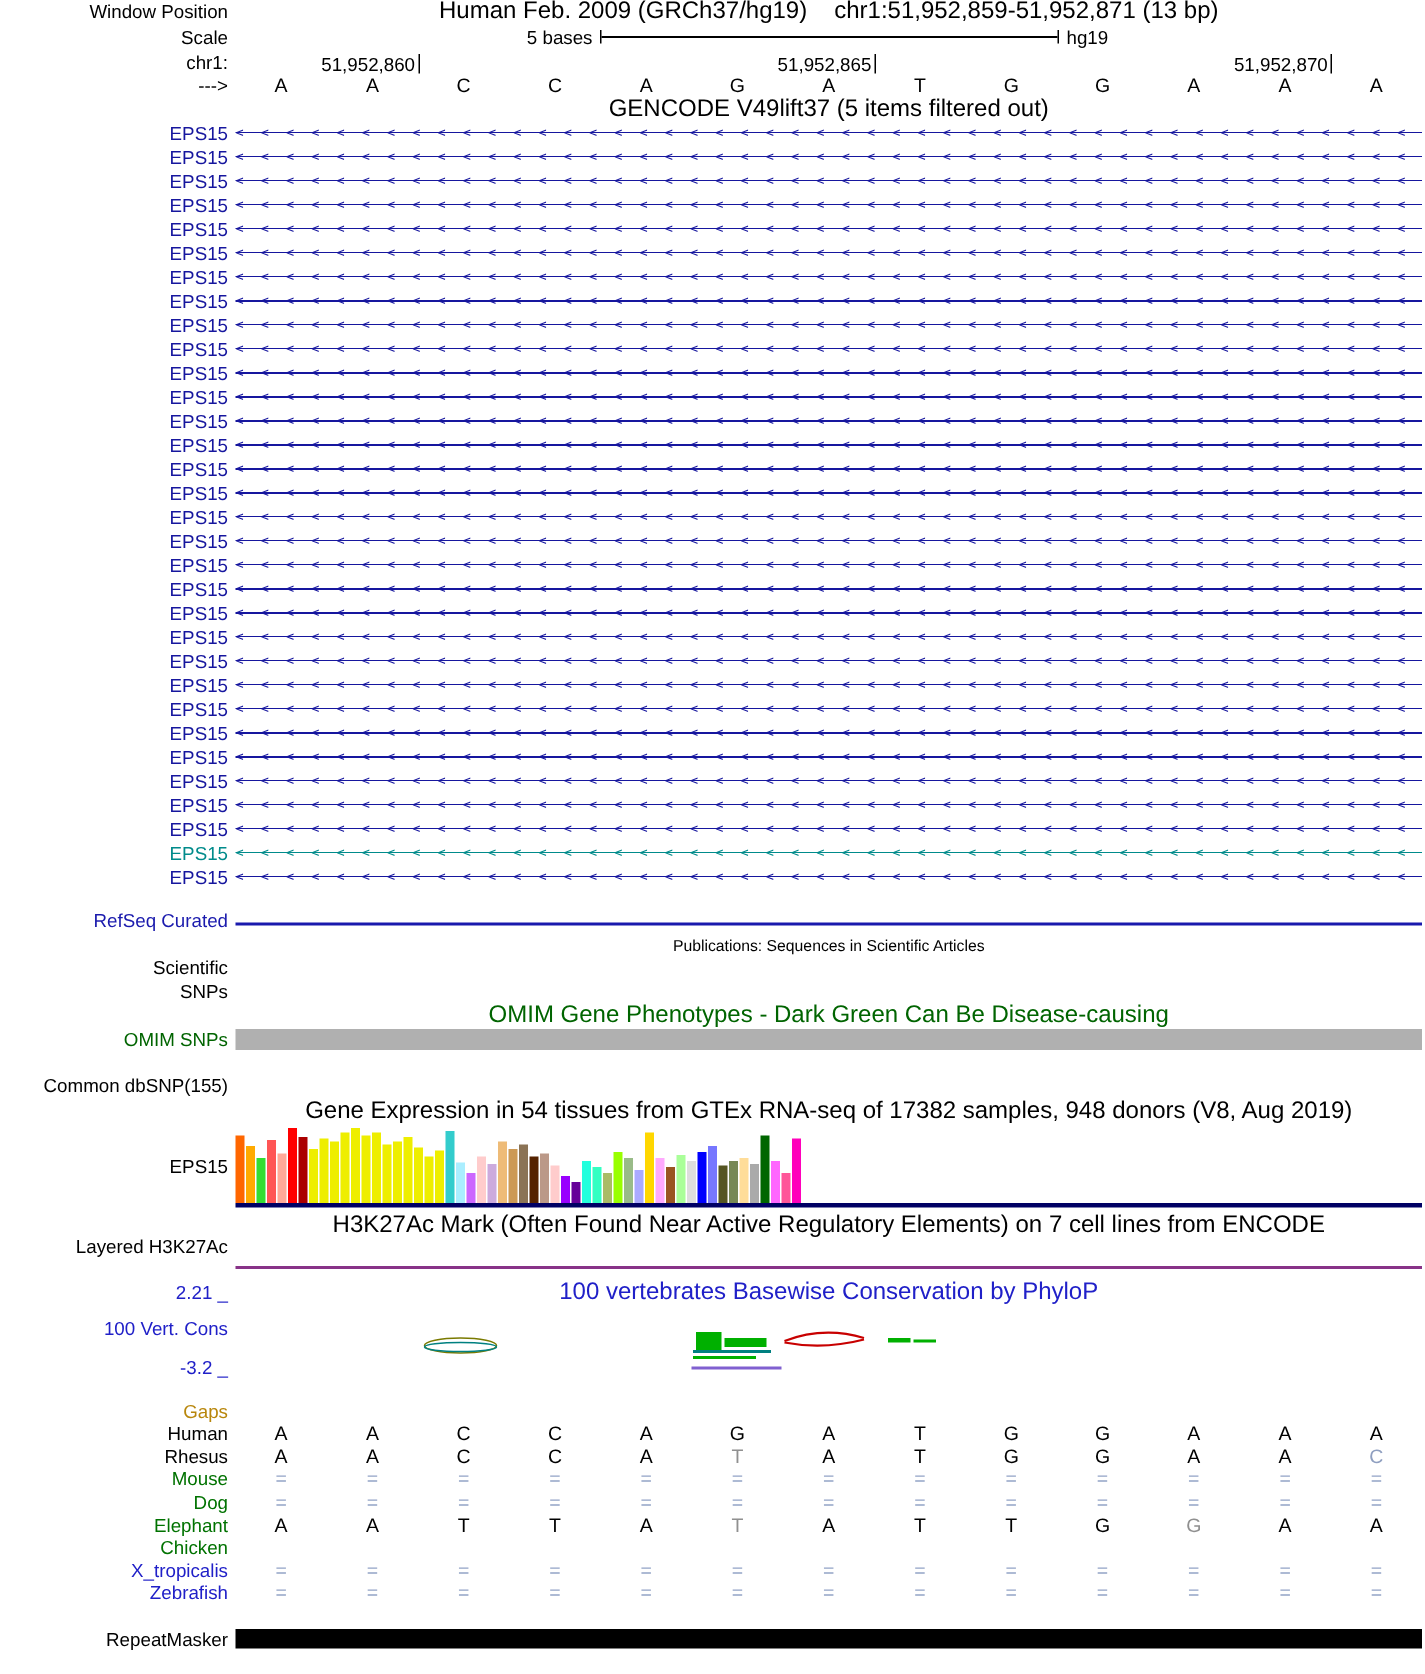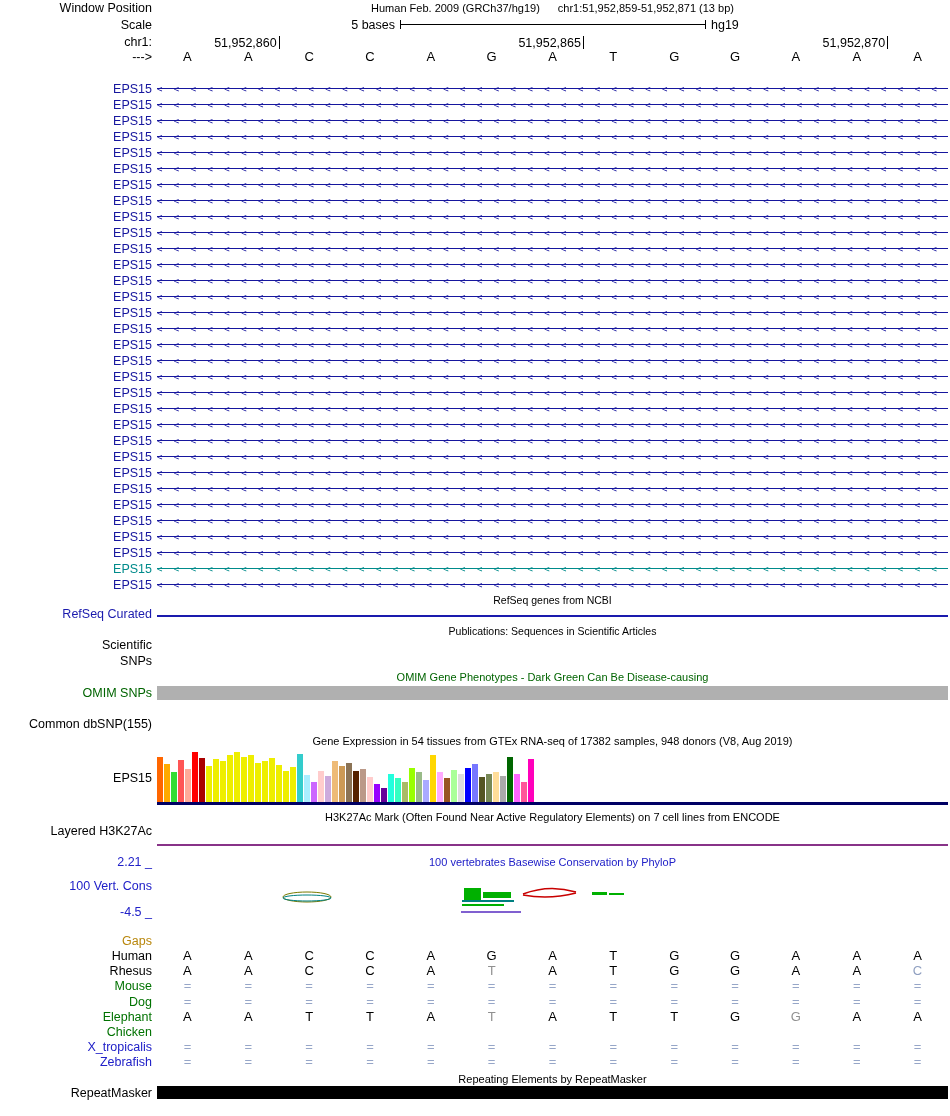--- a/index.html
+++ b/index.html
@@ -2,21 +2,21 @@
 <html><head>
 <meta charset="utf-8">
 <style>
   html,body{margin:0;padding:0;background:#fff}
   #canvas{position:relative;width:950px;height:1116px;overflow:hidden;background:#fff;
           font-family:"Liberation Sans","DejaVu Sans",sans-serif;color:#000}
   #overlay{position:absolute;left:0;top:0;width:950px;height:1116px;pointer-events:none}
   .abs{position:absolute}
   .llabel{position:absolute;left:0;width:152px;text-align:right;font-size:12.5px;line-height:14px;white-space:nowrap}
   .rlabel{text-align:right;font-size:12.5px;line-height:14px}
-  .ctitle{position:absolute;left:157px;width:791px;text-align:center;font-size:11px;line-height:14px;white-space:nowrap}
+  .ctitle{position:absolute;left:157px;width:791px;text-align:center;font-size:16px;line-height:14px;white-space:nowrap}
   .ctitle.small{font-size:10.5px}
   .blue{color:#2020c8}
   .hline{position:absolute;left:157px;width:791px}
   .gridline{position:absolute;top:50px;height:1066px;width:1px;background:#cdd1ec}
   .tick{position:absolute;width:1px;height:13px;background:#000}
   .coord{position:absolute;font-size:12.5px;line-height:14px;white-space:nowrap}
   .baseletter{position:absolute;font-size:13px;line-height:14px;text-align:center}
   .arrowrow{position:absolute;left:157px;width:791px;height:16px;overflow:hidden;
             font-family:"DejaVu Sans Mono","Liberation Mono",monospace;font-size:9px;line-height:16px;
             letter-spacing:3px;white-space:nowrap}
@@ -50,22 +50,22 @@
   </div>
 
   <span class="llabel" style="top:18px">Scale</span>
   <span class="abs rlabel" style="top:18px;left:157px;width:238px">5 bases</span>
   <div class="scalebar" style="top:20px;left:400px;width:304px"></div>
   <span class="abs" style="top:18px;left:711px;font-size:12.5px">hg19</span>
 
   <span class="llabel" style="top:35px">chr1:</span>
   <span class="llabel" style="top:50px">---&gt;</span>
 
-
-  <div class="ctitle small" style="top:593px">RefSeq genes from NCBI</div>
+  <div class="ctitle" style="top:66px">GENCODE V49lift37 (5 items filtered out)</div>
+
   <span class="llabel" style="top:607px;color:#1a1aad">RefSeq Curated</span>
   <div class="hline" style="top:615px;height:2px;background:#1a1aad"></div>
 
   <div class="ctitle small" style="top:624px">Publications: Sequences in Scientific Articles</div>
   <span class="llabel" style="top:638px">Scientific</span>
   <span class="llabel" style="top:654px">SNPs</span>
 
   <div class="ctitle" style="top:670px;color:#006400">OMIM Gene Phenotypes - Dark Green Can Be Disease-causing</div>
   <span class="llabel" style="top:686px;color:#006400">OMIM SNPs</span>
   <div class="hline" style="top:686px;height:14px;background:#b0b0b0"></div>
@@ -76,24 +76,23 @@
   <span class="llabel" style="top:771px">EPS15</span>
   <div class="hline" style="top:802px;height:3px;background:#000064"></div>
 
   <div class="ctitle" style="top:810px">H3K27Ac Mark (Often Found Near Active Regulatory Elements) on 7 cell lines from ENCODE</div>
   <span class="llabel" style="top:824px">Layered H3K27Ac</span>
   <div class="hline" style="top:844px;height:2px;background:#883388"></div>
 
   <span class="llabel blue" style="top:855px">2.21 _</span>
   <div class="ctitle blue" style="top:855px">100 vertebrates Basewise Conservation by PhyloP</div>
   <span class="llabel blue" style="top:879px">100 Vert. Cons</span>
-  <span class="llabel blue" style="top:905px">-4.5 _</span>
-
-
-  <div class="ctitle" style="top:1072px">Repeating Elements by RepeatMasker</div>
+  <span class="llabel blue" style="top:905px">-3.2 _</span>
+
+
   <span class="llabel" style="top:1086px">RepeatMasker</span>
   <div class="hline" style="top:1086px;height:13px;background:#000000"></div>
 <div class="gridline" style="left: 156px; z-index: -1;"></div>
     <div class="gridline" style="left: 217px; z-index: -1;"></div>
     <div class="gridline" style="left: 278px; z-index: -1;"></div>
     <div class="gridline" style="left: 339px; z-index: -1;"></div>
     <div class="gridline" style="left: 399px; z-index: -1;"></div>
     <div class="gridline" style="left: 460px; z-index: -1;"></div>
     <div class="gridline" style="left: 521px; z-index: -1;"></div>
     <div class="gridline" style="left: 582px; z-index: -1;"></div>

